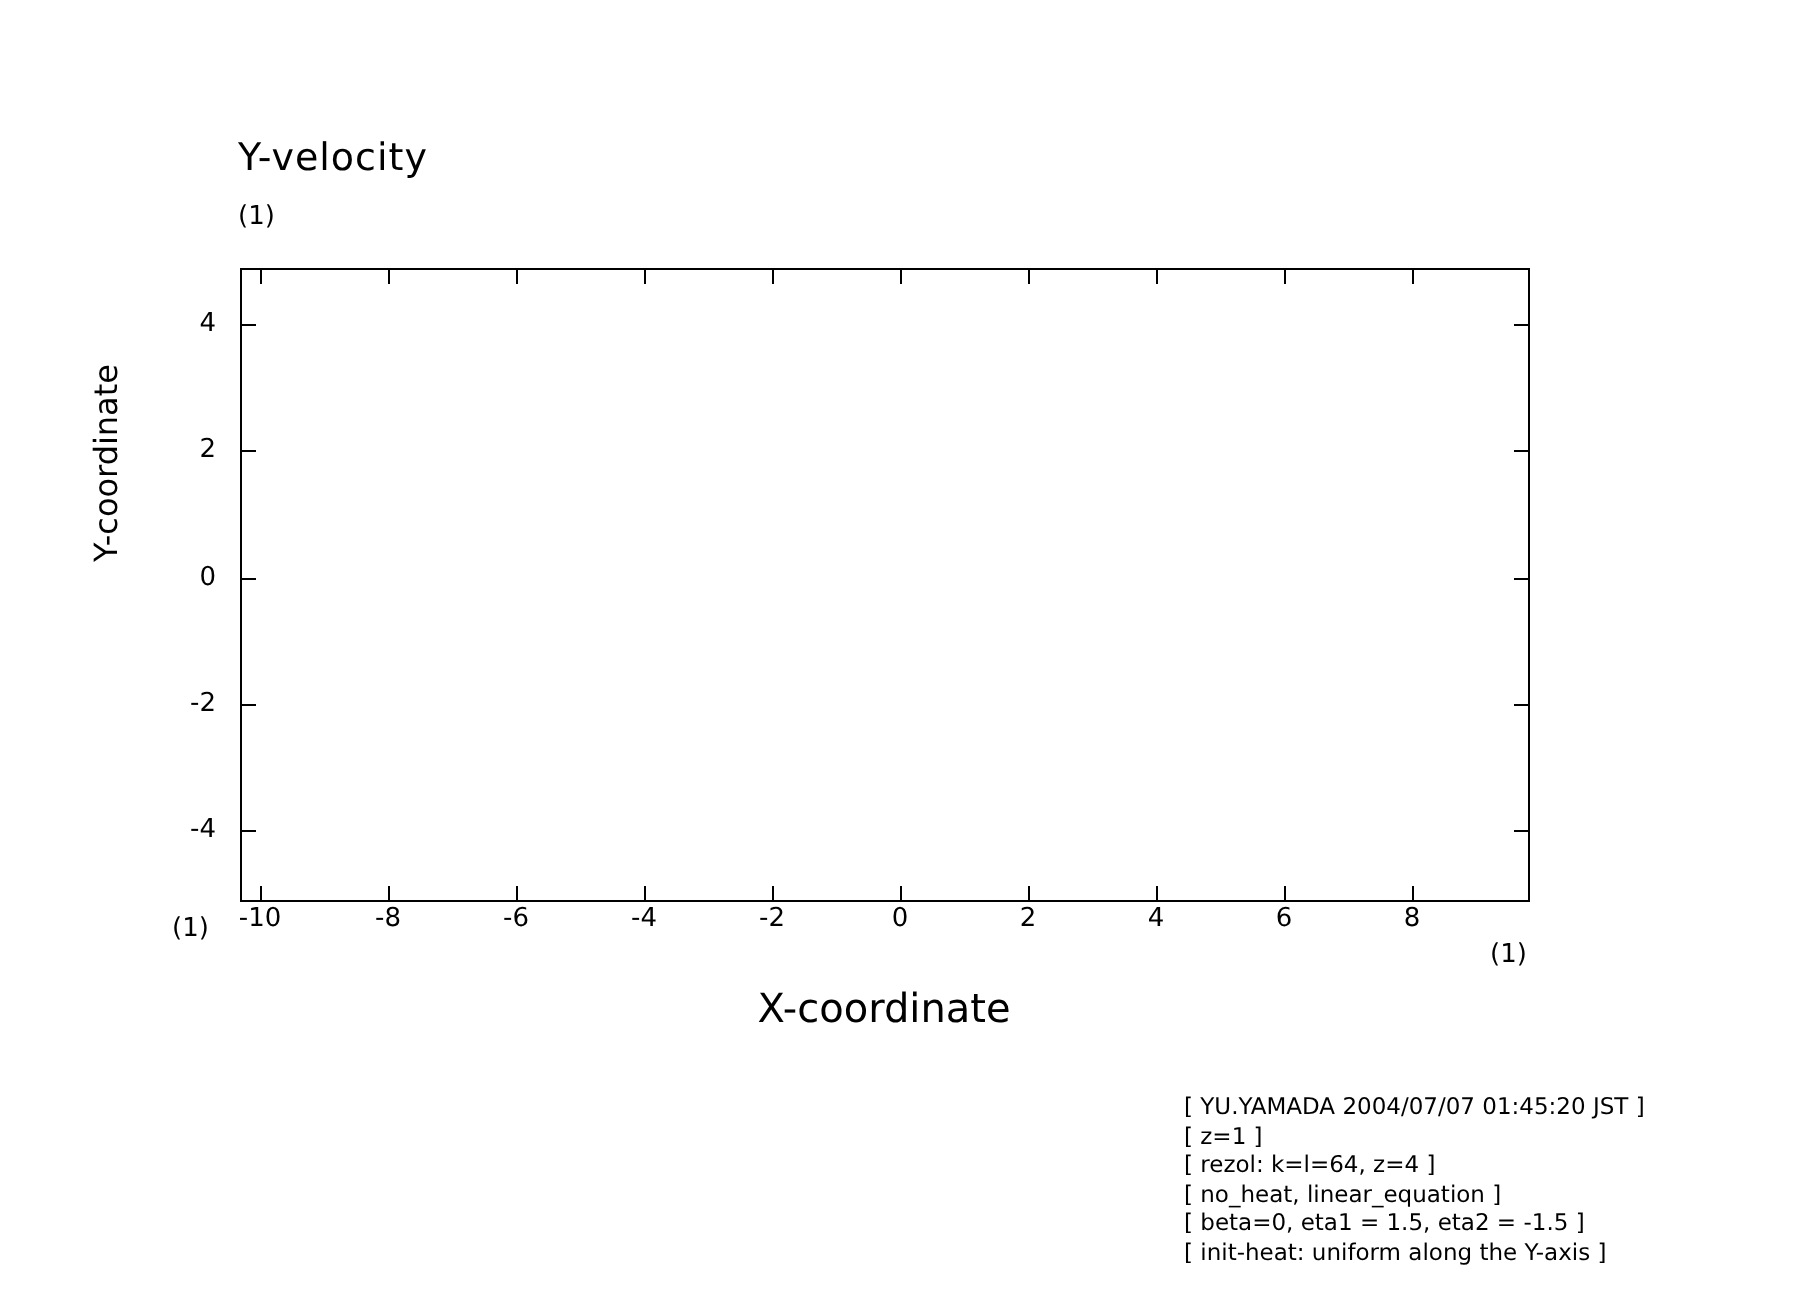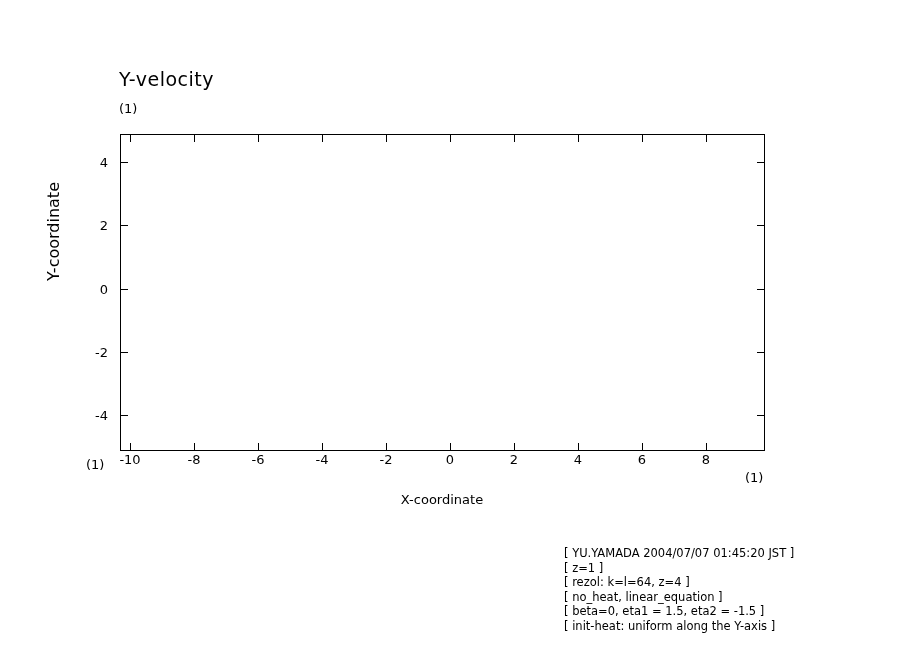--- a/index.html
+++ b/index.html
@@ -74,21 +74,21 @@
     position: absolute;
     background: #000000;
   }
   
   #xaxis-name {
     position: absolute;
     left: 0;
     top: 492px;
     width: 904px;
     text-align: center;
-    font-size: 13px;
+    font-size: 20px;
     
     padding-right: 20px;
     box-sizing: border-box;
   }
   #yaxis-name {
     position: absolute;
     left: -27px;
     top: 222px;
     width: 160px;
     text-align: center;
@@ -116,21 +116,21 @@
     left: 292px;
     top: 534px;
     font-size: 13px;
     font-weight: bold;
     letter-spacing: 0.3px;
     white-space: nowrap;
   }
   
   #annotations {
     position: absolute;
-    left: 564px;
+    left: 592px;
     top: 546px;
     font-size: 11.5px;
     line-height: 14.6px;
     white-space: nowrap;
   }
   #annotations div {
     white-space: nowrap;
   }
 </style>
 </head>

